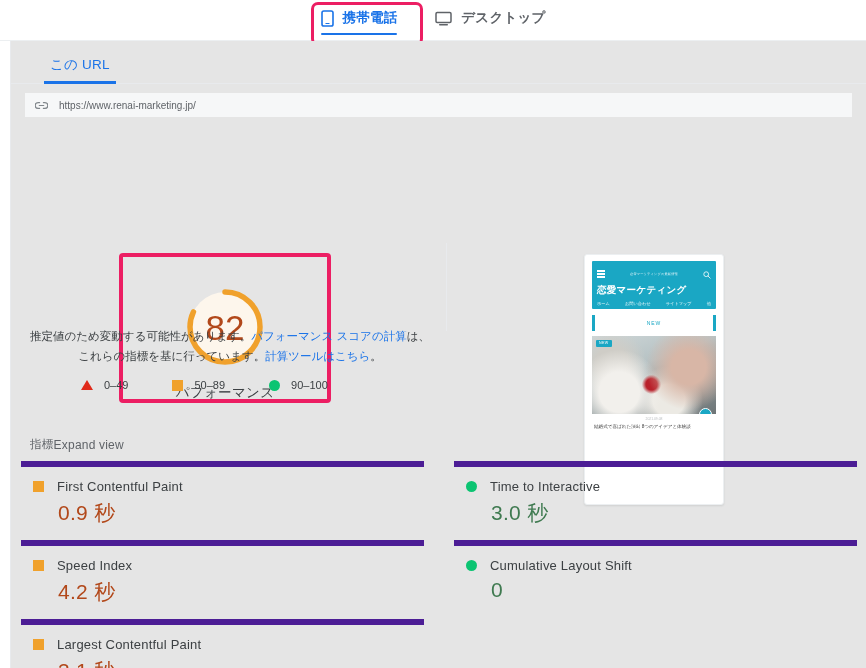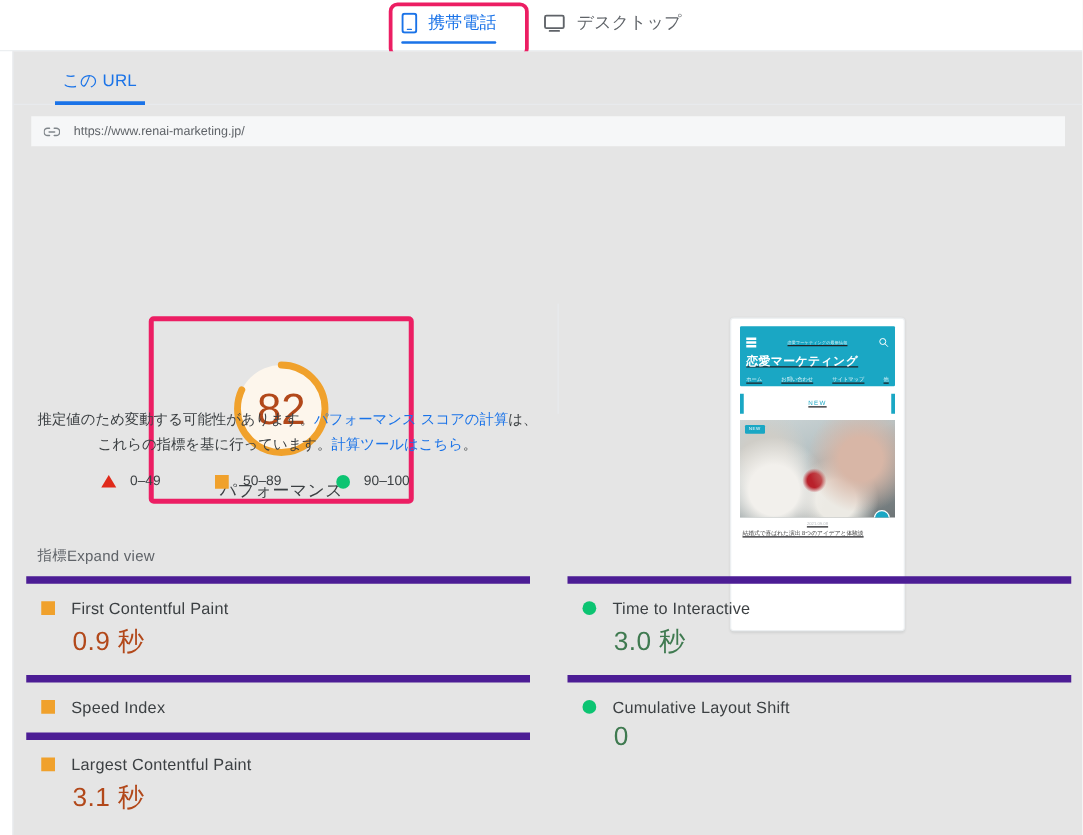--- a/index.html
+++ b/index.html
@@ -11,20 +11,21 @@
     overflow: hidden;
   }
   .page { position: relative; width: 866px; height: 668px; background:#fff; }
 
   
   .device-tabs {
     position: absolute; top: 0; left: 0; width: 866px; height: 41px;
     display: flex; justify-content: center; align-items: flex-start;
     gap: 26px;
     border-bottom: 1px solid #eceff1;
+    font-weight: bold;
   }
   .device-tab {
     display: flex; align-items: center; gap: 9px;
     padding: 9px 6px 8px 6px;
     font-size: 13.5px; letter-spacing: .2px;
     color: #5f6368; cursor: pointer; position: relative;
   }
   .device-tab.active { color: #1a73e8; }
   .device-tab.active::after {
     content: ""; position: absolute; left: 6px; right: 6px; bottom: 0;
@@ -101,21 +102,21 @@
     position: absolute; left: 435px; top: 120px; width: 1px; height: 88px;
     background: #e8eaed;
   }
 
   
   .preview {
     position: absolute; left: 573px; top: 131px;
     width: 140px; height: 251px;
     background: #fff; border: 1px solid #eceff1; border-radius: 3px;
     box-shadow: 0 1px 2px rgba(60,64,67,.12);
-    padding: 6px 7px; overflow: hidden; text-decoration: underline;
+    padding: 6px 7px; overflow: hidden;
   }
   .pv-header {
     background: #1aa7c4; color:#fff; padding: 4px 5px 3px 5px; border-radius:1px;
   }
   .pv-top { display:flex; align-items:center; justify-content:space-between; }
   .pv-burger { display:flex; flex-direction:column; gap:1.5px; }
   .pv-burger i { display:block; width:8px; height:1.4px; background:#fff; }
   .pv-tagline { font-size:3.2px; color:#d9f1f7; letter-spacing:.2px; }
   .pv-title { font-size:9.5px; font-weight:bold; line-height:1.25; margin-top:1px; letter-spacing:.3px;}
   .pv-nav { display:flex; justify-content:space-between; align-items:center; margin-top:5px; font-size:4.2px; color:#eaf8fb; }
@@ -319,20 +320,21 @@
               <span class="dot sq"></span>
               <span>First Contentful Paint</span>
             </div>
             <div class="val v-orange">0.9 秒</div>
           </div>
           <div class="mrow">
             <div class="lbl">
               <span class="dot sq"></span>
               <span>Speed Index</span>
             </div>
+            <div class="val v-orange">4.2 秒</div>
           </div>
           <div class="mrow">
             <div class="lbl">
               <span class="dot sq"></span>
               <span>Largest Contentful Paint</span>
             </div>
             <div class="val v-orange">3.1 秒</div>
           </div>
         </div>
 

